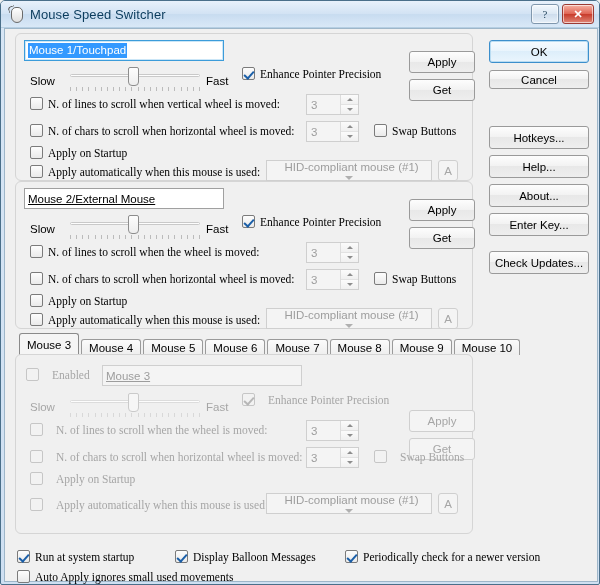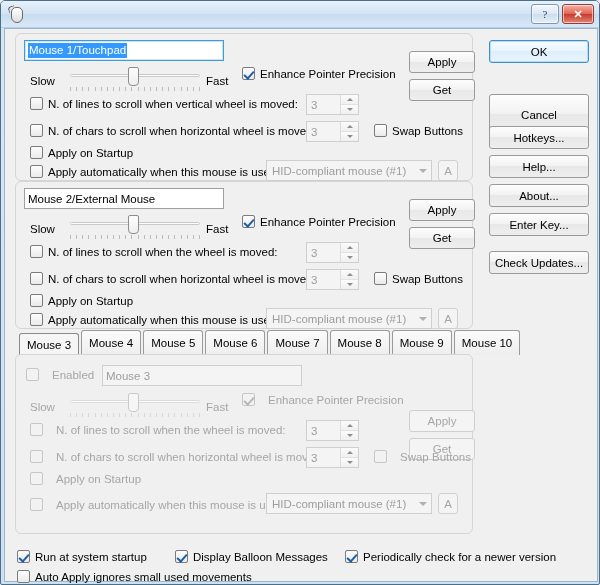--- a/index.html
+++ b/index.html
@@ -56,21 +56,21 @@
   }
   .group{
     position:absolute;border:1px solid #d5d5d5;background:#f0f0f0;border-radius:6px;
     box-sizing:border-box;
   }
   
   .txt{
     box-sizing:border-box;height:21px;
     border:1px solid #a0a0a0;background:#fff;
     font-family:"Liberation Sans",sans-serif;font-size:11.5px;
-    padding:2px 3px;color:#000;
+    padding:2px 3px;color:#000;text-decoration:underline;
   }
   .txt.focused{border:1px solid #3c9cda;box-shadow:inset 0 0 0 1px #cbe6f7;}
   .txt.disabled{background:#f4f4f4;border:1px solid #cfcfcf;color:#9d9d9d;}
   .btn{
     box-sizing:border-box;
     border:1px solid #9a9a9a;border-radius:3px;
     background:linear-gradient(to bottom,#fdfdfd 0%,#f2f2f2 48%,#e8e8e8 50%,#eeeeee 100%);
     font-family:"Liberation Sans",sans-serif;font-size:11.5px;color:#000;
     display:flex;align-items:center;justify-content:center;
     text-align:center;
@@ -86,21 +86,21 @@
     border:1px solid #7b7b7b;border-radius:2px;
     background:linear-gradient(to bottom,#fdfdfd,#eaeaea);
     position:relative;margin-right:5px;
   }
   .box.checked::after{
     content:"";position:absolute;left:3px;top:1px;width:4px;height:8px;
     border:solid #1b5fa8;border-width:0 2px 2px 0;transform:rotate(42deg);
   }
   .box.dis{border:1px solid #c6c6c6;background:#f2f2f2;}
   .box.dis.checked::after{border-color:#b7b7b7;}
-  .cb .lbl{white-space:nowrap;}
+  .cb .lbl{white-space:nowrap;font-family:Liberation Serif, serif;}
   .cb.dis .lbl{color:#a6a6a6;margin-left:8px;}
   
   .slider{position:absolute;}
   .slider .track{
     position:absolute;left:0;top:8px;width:100%;height:3px;box-sizing:border-box;
     border:1px solid #c9c9c9;border-radius:2px;background:#fdfdfd;
   }
   .slider.dis .track{border-color:#dcdcdc;}
   .slider .thumb{
     position:absolute;top:1px;width:11px;height:19px;box-sizing:border-box;
@@ -121,46 +121,47 @@
   .spin .arrows span{
     flex:1;display:flex;align-items:center;justify-content:center;
     background:linear-gradient(to bottom,#fbfbfb,#f0f0f0);
   }
   .spin .arrows span:first-child{border-bottom:1px solid #e2e2e2;}
   .ar{width:0;height:0;border-left:3px solid transparent;border-right:3px solid transparent;}
   .ar.up{border-bottom:3px solid #8d8d8d;}
   .ar.dn{border-top:3px solid #8d8d8d;}
   
   .combo{position:absolute;height:21px;box-sizing:border-box;
-    border:1px solid #cfcfcf;background:#f4f4f4;display:flex;align-items:center;}
+    border:1px solid #cfcfcf;background:#f4f4f4;display:flex;align-items:center;flex-direction:column;}
   .combo .cval{flex:1;padding-left:5px;color:#9d9d9d;font-size:11.5px;white-space:nowrap;overflow:hidden;}
   .combo .carr{width:17px;display:flex;align-items:center;justify-content:center;}
   .carr .ar.dn{border-left:4px solid transparent;border-right:4px solid transparent;border-top:4px solid #b0b0b0;}
   
   .tabstrip{position:absolute;display:flex;align-items:flex-end;height:22px;}
   .tab{
-    box-sizing:border-box;height:25px;margin-right:2px;padding:0 7px;
+    box-sizing:border-box;height:16px;margin-right:2px;padding:0 7px;
     display:flex;align-items:center;justify-content:center;
     border:1px solid #9a9a9a;border-bottom:none;border-radius:3px 3px 0 0;
     background:linear-gradient(to bottom,#fbfbfb,#eeeeee);
     font-size:11.5px;white-space:nowrap;
   }
   .tab.active{height:22px;background:#f5f5f5;border-color:#8a8a8a;}
   .row{position:absolute;display:flex;align-items:center;}
 </style>
 </head>
 <body>
 
 <div class="window">
 
   <div class="titlebar">
     <div class="title-icon">
       <div class="tail"></div>
         <div class="body"></div>
     </div>
+    <div class="title-text">Mouse Speed Switcher</div>
     <div class="caption-btns">
       <div class="cap-btn">
         <span class="cap-glyph">?</span>
       </div>
       <div class="cap-btn close">
         <span class="cap-glyph">✕</span>
       </div>
     </div>
   </div>
 
@@ -502,21 +503,21 @@
           </span>
       </div>
       <div class="btn disabled" style="position:absolute;left:422px;top:138px;width:20px;height:21px;">
         <span>A</span>
       </div>
     </div>
 
     <div class="btn default" style="position:absolute;left:484px;top:11px;width:100px;height:23px;">
       <span>OK</span>
     </div>
-    <div class="btn" style="position:absolute;left:484px;top:41px;width:100px;height:41px;margin-top:24px;">
+    <div class="btn" style="position:absolute;left:484px;top:41px;width:100px;height:19px;">
       <span>Cancel</span>
     </div>
     <div class="btn" style="position:absolute;left:484px;top:97px;width:100px;height:23px;">
       <span>Hotkeys...</span>
     </div>
     <div class="btn" style="position:absolute;left:484px;top:126px;width:100px;height:23px;">
       <span>Help...</span>
     </div>
     <div class="btn" style="position:absolute;left:484px;top:155px;width:100px;height:23px;">
       <span>About...</span>

